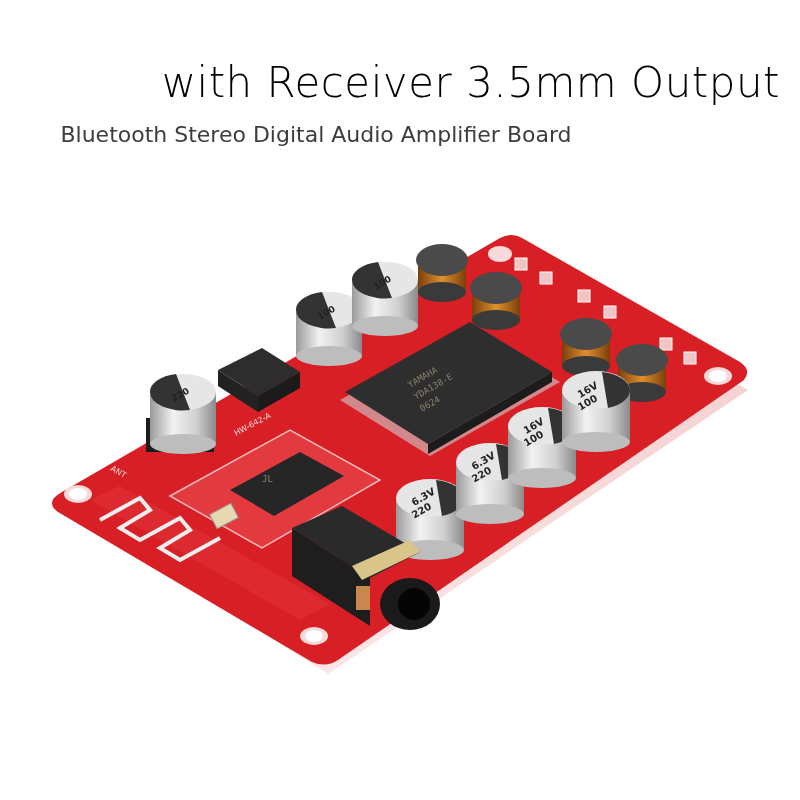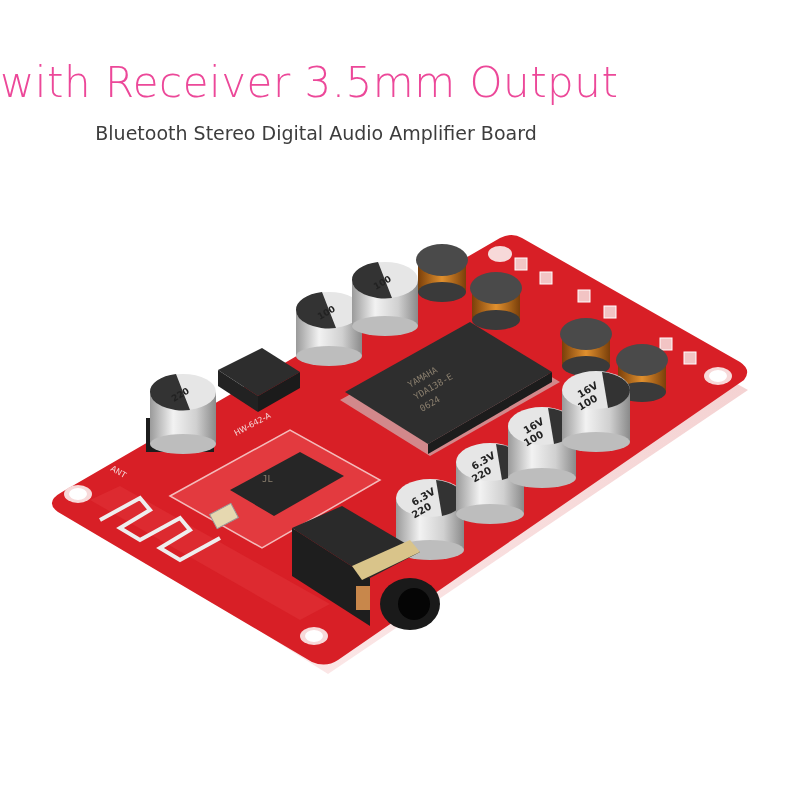--- a/index.html
+++ b/index.html
@@ -1,24 +1,24 @@
 <!DOCTYPE html>
 <html><head>
 <meta charset="utf-8">
 <style>
   html, body { margin:0; padding:0; background:#ffffff; }
   body { width:800px; height:800px; position:relative; overflow:hidden; font-family:"DejaVu Sans", sans-serif; }
   .title {
-    position:absolute; left:0; top:58px; width:780px; text-align:left;
-    font-family:"DejaVu Sans", sans-serif; font-weight:300; font-size:42px; color:#ec4899;
+    position:absolute; left:0; top:58px; width:780px; text-align:right;
+    font-family:"DejaVu Sans", sans-serif; font-weight:300; font-size:42px; color:#000000;
     letter-spacing:0.5px;
   }
   .subtitle {
     position:absolute; left:0; top:122px; width:632px; text-align:center;
-    font-family:"DejaVu Sans", sans-serif; font-size:19px; color:#3d3d3d;
+    font-family:"DejaVu Sans", sans-serif; font-size:22px; color:#3d3d3d;
   }
   .photo { position:absolute; left:0; top:0; width:800px; height:800px; }
   .cap-text { font-family:"DejaVu Sans", sans-serif; font-weight:bold; fill:#222; }
   .silk { font-family:"DejaVu Sans", sans-serif; fill:#f4d6d6; font-size:8px; }
   .chip-text { font-family:"DejaVu Sans Mono", monospace; fill:#8a7f6e; font-size:9px; }
 </style>
 </head>
 <body>
 
 <div class="title">with Receiver 3.5mm Output</div>

